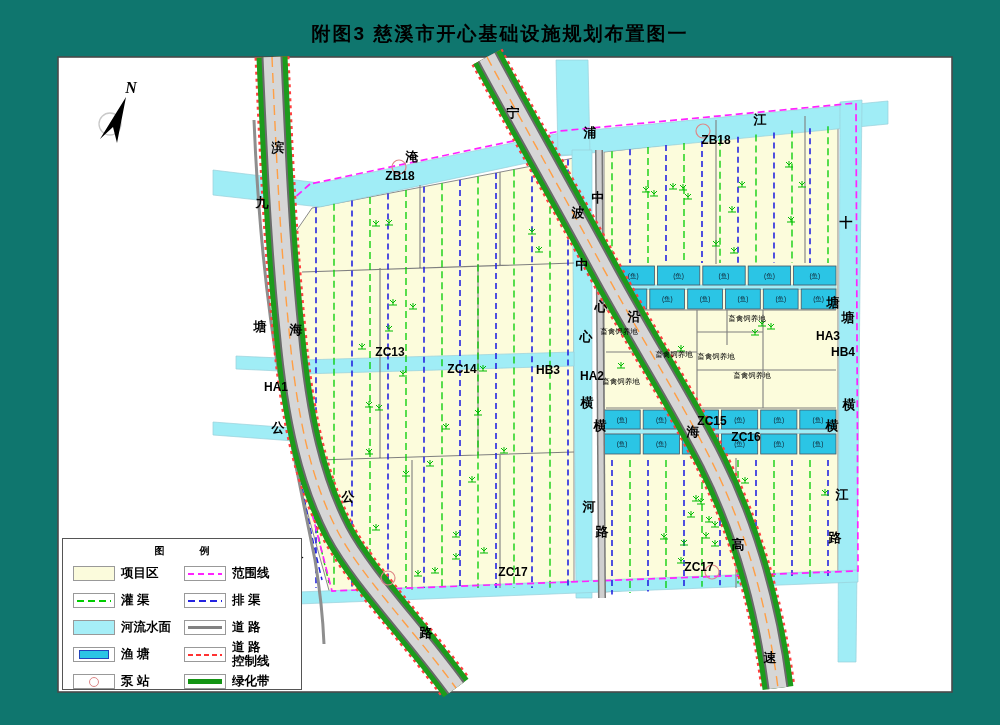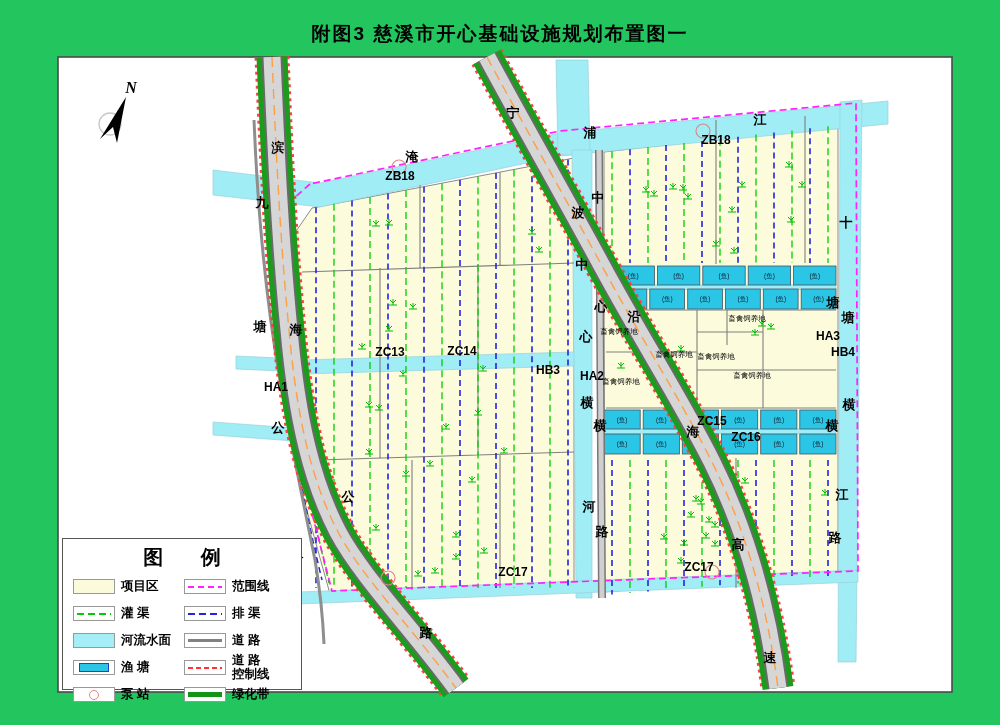--- a/index.html
+++ b/index.html
@@ -1,29 +1,29 @@
 <!DOCTYPE html>
 <html><head>
 <meta charset="utf-8">
 <style>
   html,body{margin:0;padding:0;background:#ffffff;}
-  .figure{position:relative;width:1000px;height:725px;overflow:hidden;background:#22c55e;
+  .figure{position:relative;width:1000px;height:725px;overflow:hidden;background:#0f766e;
           font-family:"Liberation Sans",sans-serif;}
   .title{position:absolute;top:21px;left:0;width:100%;text-align:center;
          font-size:19px;font-weight:bold;letter-spacing:2px;color:#000;}
   svg.map{position:absolute;top:0;left:0;}
   #labels{position:absolute;left:0;top:0;width:1000px;height:725px;pointer-events:none;}
   .mlabel{position:absolute;transform:translate(-50%,-50%);color:#000;white-space:nowrap;}
   .mlabel.r{font-size:13px;font-weight:bold;font-family:"Liberation Serif",serif;}
   .mlabel.z{font-size:12px;font-weight:bold;}
   .mlabel.f{font-size:7.5px;}
   .mlabel.n{font-size:16px;font-weight:bold;font-style:italic;font-family:"Liberation Serif",serif;}
   .legend{position:absolute;left:62px;top:538px;width:240px;height:152px;border:1.5px solid #555;
           background:#fff;box-sizing:border-box;}
-  .legend-title{text-align:center;font-size:20px;font-weight:bold;letter-spacing:16px;text-indent:16px;margin-top:5px;}
+  .legend-title{text-align:center;font-size:10px;font-weight:bold;letter-spacing:16px;text-indent:16px;margin-top:5px;}
   .legend-grid{display:grid;grid-template-columns:1fr 1fr;padding:5px 6px 0 10px;row-gap:6px;}
   .litem{display:flex;align-items:center;gap:6px;height:21px;}
   .sym{width:42px;height:15px;border:1px solid #999;background:#fff;display:flex;align-items:center;
        justify-content:center;flex:none;box-sizing:border-box;}
   .sym.area-project{background:#FBFBDC;}
   .sym.area-river{background:#A6EEF7;}
   .sym .bar{width:34px;height:2px;}
   .sym.line-boundary .bar{background:repeating-linear-gradient(90deg,#FF22FF 0 6px,transparent 6px 10px);}
   .sym.line-irrigation .bar{background:repeating-linear-gradient(90deg,#00CC00 0 7px,transparent 7px 11px);}
   .sym.line-drainage .bar{background:repeating-linear-gradient(90deg,#2424E0 0 7px,transparent 7px 11px);}
@@ -305,21 +305,21 @@
       <span class="mlabel r" style="left: 598px; top: 198px;">中</span>
       <span class="mlabel r" style="left: 601px; top: 307px;">心</span>
       <span class="mlabel r" style="left: 600px; top: 426px;">横</span>
       <span class="mlabel r" style="left: 602px; top: 532px;">路</span>
       <span class="mlabel r" style="left: 833px; top: 303px;">塘</span>
       <span class="mlabel r" style="left: 832px; top: 426px;">横</span>
       <span class="mlabel r" style="left: 835px; top: 538px;">路</span>
       <span class="mlabel z" style="left: 400px; top: 176px;">ZB18</span>
       <span class="mlabel z" style="left: 716px; top: 140px;">ZB18</span>
       <span class="mlabel z" style="left: 390px; top: 352px;">ZC13</span>
-      <span class="mlabel z" style="left: 462px; top: 351px;">ZC14</span>
+      <span class="mlabel z" style="left: 462px; top: 369px;">ZC14</span>
       <span class="mlabel z" style="left: 712px; top: 421px;">ZC15</span>
       <span class="mlabel z" style="left: 746px; top: 437px;">ZC16</span>
       <span class="mlabel z" style="left: 513px; top: 572px;">ZC17</span>
       <span class="mlabel z" style="left: 699px; top: 567px;">ZC17</span>
       <span class="mlabel z" style="left: 276px; top: 387px;">HA1</span>
       <span class="mlabel z" style="left: 548px; top: 370px;">HB3</span>
       <span class="mlabel z" style="left: 592px; top: 376px;">HA2</span>
       <span class="mlabel z" style="left: 828px; top: 336px;">HA3</span>
       <span class="mlabel z" style="left: 843px; top: 352px;">HB4</span>
       <span class="mlabel f" style="left: 619px; top: 332px;">畜禽饲养地</span>

